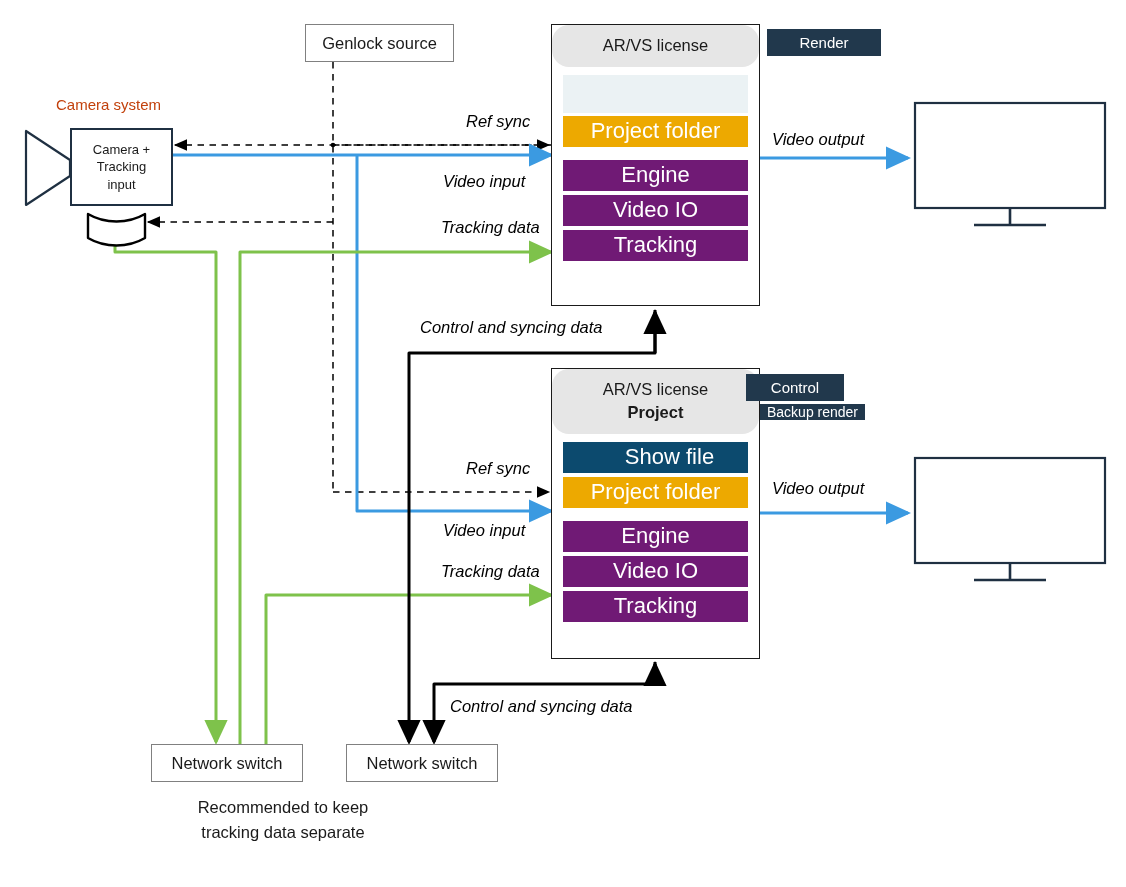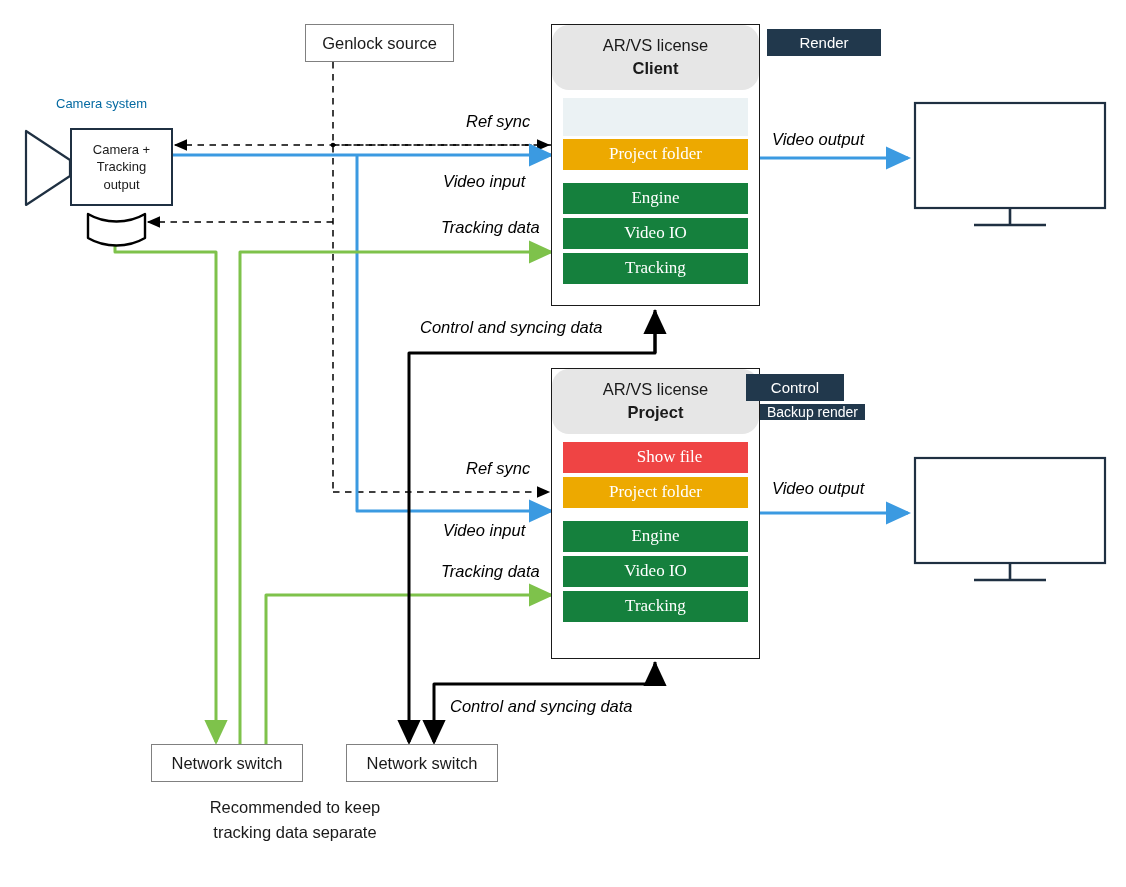--- a/index.html
+++ b/index.html
@@ -19,42 +19,42 @@
   
   .machine{border:1.6px solid #1a1a1a;background:#ffffff;}
   .machine .head{
     background:#e6e6e6;text-align:center;padding:9px 0 10px 0;
     font-size:16.5px;line-height:1.38;color:#1a1a1a;border-radius:17px;
   }
   .machine .head .strong{font-weight:bold;display:block;}
   .machine .body{padding:8px 11px 9px 11px;}
   .bar{
     height:31px;display:flex;align-items:center;justify-content:center;
-    font-size:17px;color:#ffffff;margin-bottom:4px;font-family:Liberation Serif, serif;
+    font-size:22px;color:#ffffff;margin-bottom:4px;
   }
   .bar.blank{background:#ebf2f4;height:38px;margin-bottom:3px;}
-  .bar.show{background:#ef4444;padding-left:28px;}
+  .bar.show{background:#0c4a6e;padding-left:28px;}
   .bar.project{background:#eda900;}
-  .bar.gray{background:#15803d;}
+  .bar.gray{background:#701a75;}
   .bar.gap{margin-top:13px;}
 
   
   .badge{
     position:absolute;background:#21384c;color:#ffffff;
     font-size:15px;display:flex;align-items:center;justify-content:center;
     box-sizing:border-box;
   }
 
   
   .cam-body{
     position:absolute;border:2.2px solid #1f3042;background:#fff;
     display:flex;align-items:center;justify-content:center;text-align:center;
     font-size:13px;line-height:1.32;color:#1a1a1a;box-sizing:border-box;
   }
-  .caption{position:absolute;font-size:13px;color:#0369a1;white-space:nowrap;}
+  .caption{position:absolute;font-size:15px;color:#c2410c;white-space:nowrap;}
 
   
   .elabel{
     position:absolute;font-style:italic;font-size:16.5px;color:#000000;
     white-space:nowrap;background:transparent;
   }
   .note{position:absolute;font-size:16.5px;color:#1a1a1a;text-align:center;line-height:1.5;white-space:nowrap;}
 </style>
 </head>
 <body>
@@ -119,32 +119,31 @@
       <rect x="915" y="458" width="190" height="105" fill="#ffffff" stroke="#1f3042" stroke-width="2.2"></rect>
       <path d="M 1010 563 L 1010 579 M 974 580 L 1046 580" stroke="#1f3042" stroke-width="2.6" fill="none"></path>
     </g>
   </svg>
 
   <div class="caption" style="left:56px;top:96px;">Camera system</div>
   <div class="cam-body" style="left:70px;top:128px;width:103px;height:78px;">
     <div>
       <span>Camera +</span><br>
       <span>Tracking</span><br>
-      <span>output</span>
+      <span>input</span>
     </div>
   </div>
 
   <div class="node plainbox" style="left:259px;top:24px;width:149px;height:38px;margin-left:46px;">
     <span>Genlock source</span>
   </div>
 
   <div class="node machine" style="left:551px;top:24px;width:209px;height:282px;">
     <div class="head">
       <span>AR/VS license</span>
-      <span class="strong">Client</span>
     </div>
     <div class="body">
       <div class="bar blank"></div>
       <div class="bar project">Project folder</div>
       <div class="bar gray gap">Engine</div>
       <div class="bar gray">Video IO</div>
       <div class="bar gray">Tracking</div>
     </div>
   </div>
   <div class="badge" style="left:767px;top:29px;width:114px;height:27px;">Render</div>
@@ -177,18 +176,18 @@
   <div class="elabel" style="left:441px;top:218px;">Tracking data</div>
   <div class="elabel" style="left:772px;top:130px;">Video output</div>
   <div class="elabel" style="left:420px;top:318px;">Control and syncing data</div>
 
   <div class="elabel" style="left:466px;top:459px;">Ref sync</div>
   <div class="elabel" style="left:443px;top:521px;">Video input</div>
   <div class="elabel" style="left:441px;top:562px;">Tracking data</div>
   <div class="elabel" style="left:772px;top:479px;">Video output</div>
   <div class="elabel" style="left:450px;top:697px;">Control and syncing data</div>
 
-  <div class="note" style="left:155px;top:795px;width:280px;">
+  <div class="note" style="left:143px;top:795px;width:280px;">
     <span>Recommended to keep</span><br>
     <span>tracking data separate</span>
   </div>
 
 </div>
 
 </body></html>

